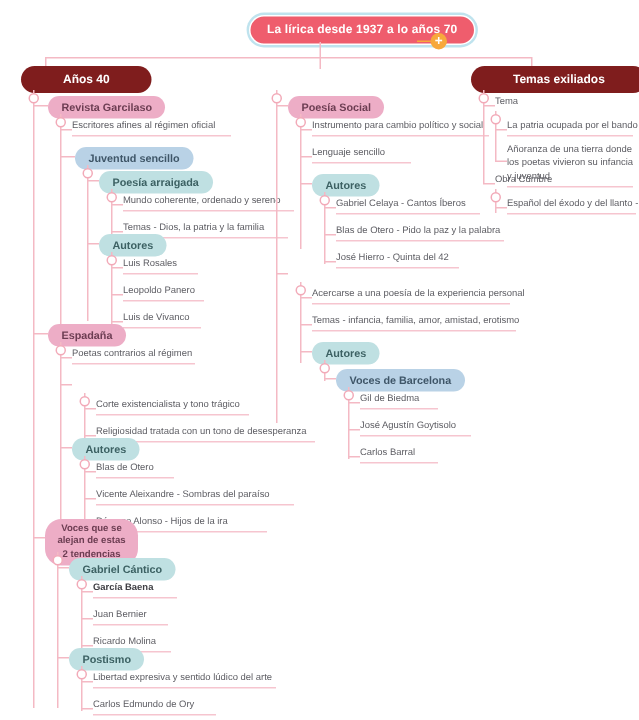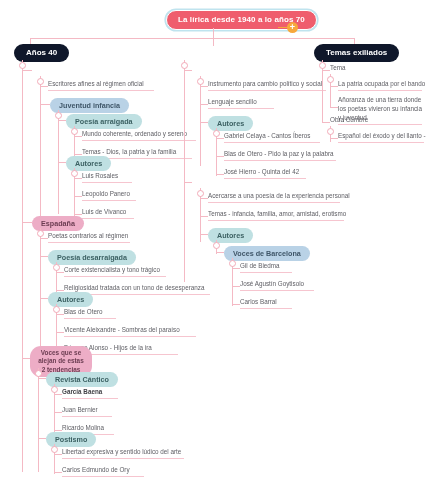--- a/index.html
+++ b/index.html
@@ -40,24 +40,24 @@
     background:#ef5d6d;
     color:#ffffff;
     border:1.4px solid #ffffff;
     box-shadow:0 0 0 1.6px #bfe3ee;
     border-radius:13px;
     padding:4px 11px;
     font-size:8px;
     letter-spacing:.1px;
   }
   .pill.dark{
-    background:#0f172a;
+    background:#7f1d1d;
     color:#ffffff;
     border-radius:12px;
-    padding:4px 12px;
+    padding:4px 28px;
     font-size:8px;
   }
   .pill.pink{background:#edadc6;color:#6c3d52;}
   .pill.blue{background:#b9d2e6;color:#3f5668;}
   .pill.teal{background:#bfe0e2;color:#3c6163;}
   .pill.wrap{white-space:normal;width:62px;line-height:1.3;padding:3px 7px;}
 
   
   .leaf{
     font-size:6.3px;
@@ -78,46 +78,47 @@
     line-height:10px;text-align:center;
     cursor:pointer;
   }
   .plus-lead{position:absolute;height:1px;background:#f7a83c;}
 </style>
 </head>
 <body>
 
 <div id="canvas">
 
-  <div class="node pill root" style="left:166px;top:10px;">La lírica desde 1940 a lo años 70</div>
+  <div class="node pill root" style="left:166px;top:10px;">La lírica desde 1937 a lo años 70</div>
 
   <div class="plus-lead" style="left:278px;top:27px;width:10px;"></div>
   <div class="plus-btn" style="left:287px;top:22px;">+</div>
 
   <div class="wire v" style="left:213px;top:28px;height:10px;"></div>
   <div class="wire h" style="left:30px;top:38px;width:324px;"></div>
   <div class="wire v" style="left:30px;top:38px;height:8px;"></div>
   <div class="wire v" style="left:213px;top:38px;height:8px;"></div>
   <div class="wire v" style="left:354px;top:38px;height:8px;"></div>
 
   <div class="node pill dark" style="left:14px;top:44px;">Años 40</div>
 
   <div class="wire v" style="left:22px;top:60px;height:412px;"></div>
   <div class="knob" style="left:19px;top:62px;"></div>
 
   <div class="wire h" style="left:22px;top:70px;width:10px;"></div>
+  <div class="node pill pink" style="left:32px;top:64px;">Revista Garcilaso</div>
 
   <div class="wire v" style="left:40px;top:76px;height:140px;"></div>
   <div class="knob" style="left:37px;top:78px;"></div>
 
   <div class="wire h" style="left:40px;top:86px;width:8px;"></div>
   <div class="node leaf" style="left:48px;top:80px;width:106px;">Escritores afines al régimen oficial</div>
 
   <div class="wire h" style="left:40px;top:104px;width:10px;"></div>
-  <div class="node pill blue" style="left:50px;top:98px;">Juventud infancia</div>
+  <div class="node pill blue" style="left:50px;top:98px;">Juventud sencillo</div>
 
   <div class="wire v" style="left:58px;top:110px;height:104px;"></div>
   <div class="knob" style="left:55px;top:112px;"></div>
 
   <div class="wire h" style="left:58px;top:120px;width:8px;"></div>
   <div class="node pill teal" style="left:66px;top:114px;">Poesía arraigada</div>
 
   <div class="wire v" style="left:74px;top:126px;height:46px;"></div>
   <div class="knob" style="left:71px;top:128px;"></div>
 
@@ -145,21 +146,20 @@
   <div class="wire h" style="left:22px;top:222px;width:10px;"></div>
   <div class="node pill pink" style="left:32px;top:216px;">Espadaña</div>
 
   <div class="wire v" style="left:40px;top:228px;height:120px;"></div>
   <div class="knob" style="left:37px;top:230px;"></div>
 
   <div class="wire h" style="left:40px;top:238px;width:8px;"></div>
   <div class="node leaf" style="left:48px;top:232px;width:82px;">Poetas contrarios al régimen</div>
 
   <div class="wire h" style="left:40px;top:256px;width:8px;"></div>
-  <div class="node pill teal" style="left:48px;top:250px;">Poesía desarraigada</div>
 
   <div class="wire v" style="left:56px;top:262px;height:46px;"></div>
   <div class="knob" style="left:53px;top:264px;"></div>
 
   <div class="wire h" style="left:56px;top:272px;width:8px;"></div>
   <div class="node leaf" style="left:64px;top:266px;width:102px;">Corte existencialista y tono trágico</div>
 
   <div class="wire h" style="left:56px;top:290px;width:8px;"></div>
   <div class="node leaf" style="left:64px;top:284px;width:146px;">Religiosidad tratada con un tono de desesperanza</div>
 
@@ -178,21 +178,21 @@
   <div class="wire h" style="left:56px;top:350px;width:8px;"></div>
   <div class="node leaf" style="left:64px;top:344px;width:114px;">Dámaso Alonso - Hijos de la ira</div>
 
   <div class="wire h" style="left:22px;top:358px;width:8px;"></div>
   <div class="node pill pink wrap" style="left:30px;top:346px;font-size:6.4px;">Voces que se alejan de estas 2 tendencias</div>
 
   <div class="wire v" style="left:38px;top:368px;height:104px;"></div>
   <div class="knob" style="left:35px;top:370px;"></div>
 
   <div class="wire h" style="left:38px;top:378px;width:8px;"></div>
-  <div class="node pill teal" style="left:46px;top:372px;">Revista Cántico</div>
+  <div class="node pill teal" style="left:46px;top:372px;">Gabriel Cántico</div>
 
   <div class="wire v" style="left:54px;top:384px;height:48px;"></div>
   <div class="knob" style="left:51px;top:386px;"></div>
 
   <div class="wire h" style="left:54px;top:394px;width:8px;"></div>
   <div class="node leaf bold" style="left:62px;top:388px;width:56px;">García Baena</div>
 
   <div class="wire h" style="left:54px;top:412px;width:8px;"></div>
   <div class="node leaf" style="left:62px;top:406px;width:50px;">Juan Bernier</div>
 
@@ -209,20 +209,21 @@
   <div class="node leaf" style="left:62px;top:448px;width:122px;">Libertad expresiva y sentido lúdico del arte</div>
 
   <div class="wire h" style="left:54px;top:472px;width:8px;"></div>
   <div class="node leaf" style="left:62px;top:466px;width:82px;">Carlos Edmundo de Ory</div>
 
 
   <div class="wire v" style="left:184px;top:60px;height:222px;"></div>
   <div class="knob" style="left:181px;top:62px;"></div>
 
   <div class="wire h" style="left:184px;top:70px;width:8px;"></div>
+  <div class="node pill pink" style="left:192px;top:64px;">Poesía Social</div>
 
   <div class="wire v" style="left:200px;top:76px;height:90px;"></div>
   <div class="knob" style="left:197px;top:78px;"></div>
 
   <div class="wire h" style="left:200px;top:86px;width:8px;"></div>
   <div class="node leaf" style="left:208px;top:80px;width:118px;">Instrumento para cambio político y social</div>
 
   <div class="wire h" style="left:200px;top:104px;width:8px;"></div>
   <div class="node leaf" style="left:208px;top:98px;width:66px;">Lenguaje sencillo</div>
 

